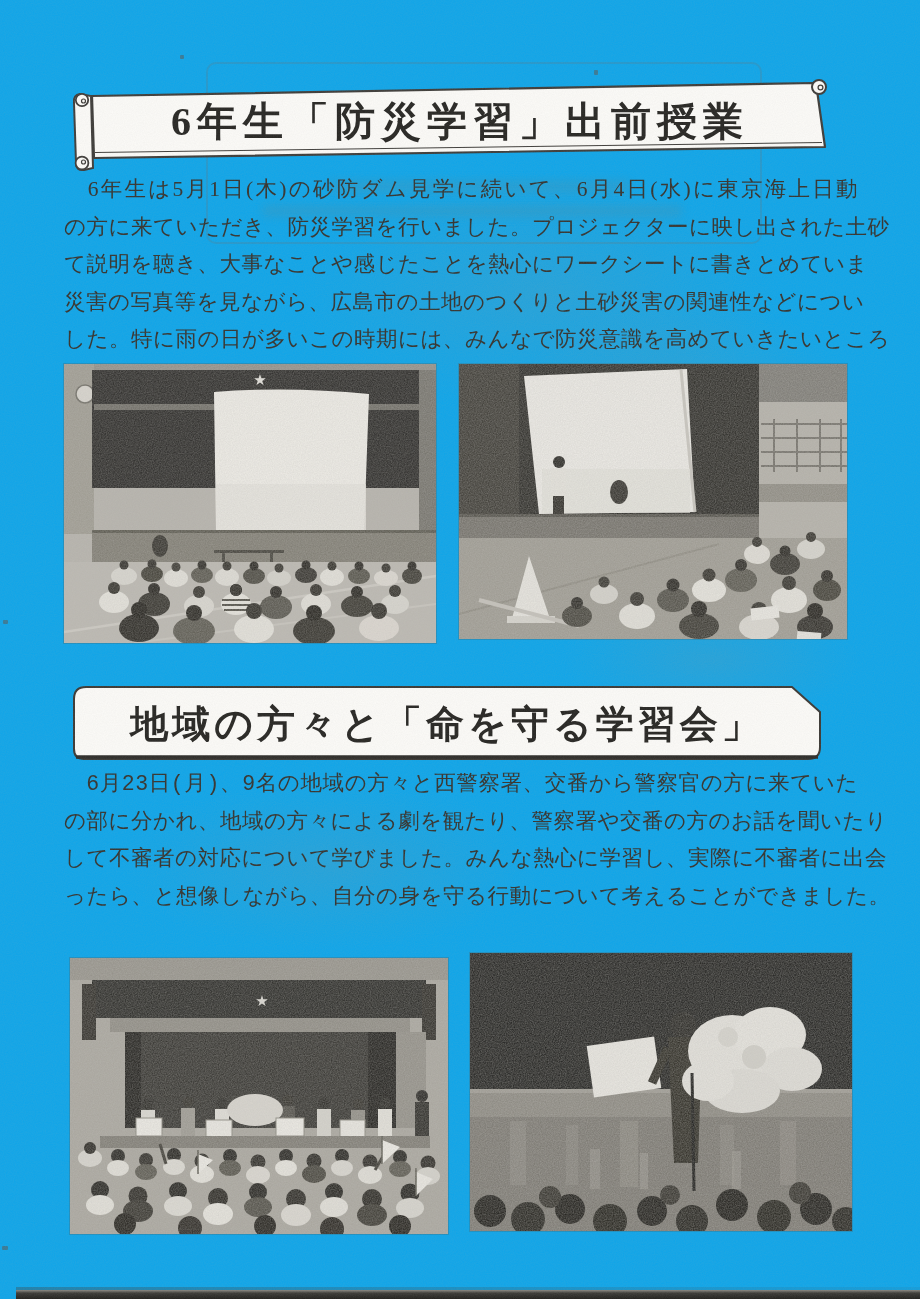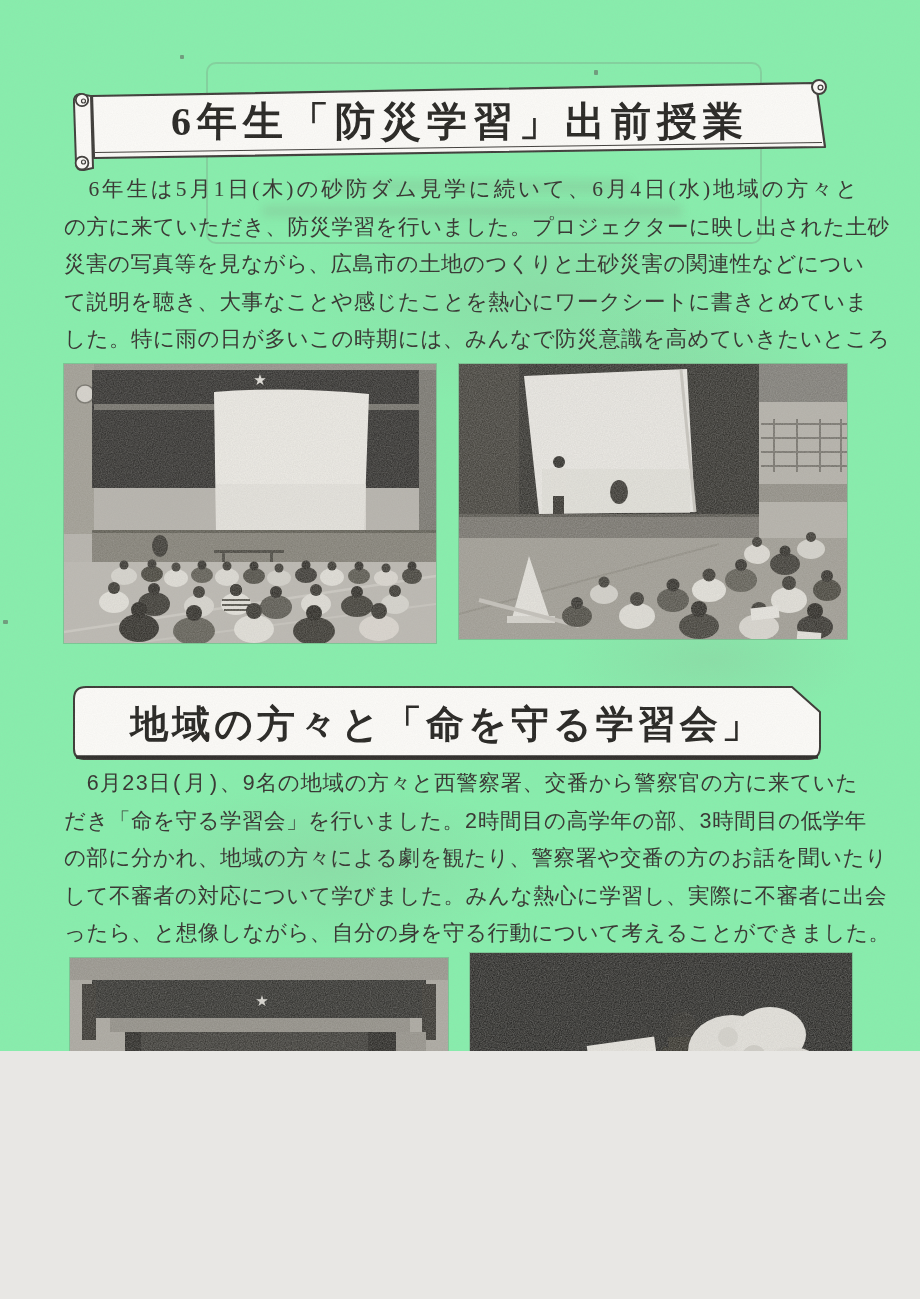--- a/index.html
+++ b/index.html
@@ -1,18 +1,18 @@
 <!DOCTYPE html>
 <html><head>
 <meta charset="utf-8">
 <style>
   html,body{margin:0;padding:0;background:#e8e7e4;}
   .page{
-    position:relative;width:920px;height:1051px;margin:0 auto;
-    background:#86efac;overflow:hidden;
+    position:relative;width:920px;height:1299px;margin:0 auto;
+    background:#0ea5e9;overflow:hidden;
     font-family:"Liberation Serif","DejaVu Serif",serif;
     color:#2f2e2c;
   }
   .abs{position:absolute;}
   
   .blotch{position:absolute;border-radius:50%;pointer-events:none;
     background:radial-gradient(closest-side, rgba(148,146,138,0.16), rgba(148,146,138,0));}
   .smudge{position:absolute;background:rgba(125,123,115,0.16);filter:blur(4px);border-radius:4px;pointer-events:none;}
   .speck{position:absolute;background:rgba(90,88,84,0.55);border-radius:1px;pointer-events:none;}
   
@@ -75,24 +75,24 @@
     <circle cx="20" cy="26" r="6.2" fill="#fcfbf8" stroke="#3d3b38" stroke-width="1.8"></circle>
     <circle cx="21.5" cy="27" r="2" fill="none" stroke="#3d3b38" stroke-width="1.2"></circle>
     <circle cx="20" cy="89" r="6.4" fill="#fcfbf8" stroke="#3d3b38" stroke-width="1.8"></circle>
     <circle cx="21.5" cy="88" r="2" fill="none" stroke="#3d3b38" stroke-width="1.2"></circle>
     <circle cx="757" cy="13" r="7" fill="#fcfbf8" stroke="#3d3b38" stroke-width="2"></circle>
     <circle cx="758.5" cy="13.5" r="2.4" fill="none" stroke="#3d3b38" stroke-width="1.3"></circle>
     <text class="banner-title" x="398" y="61" font-size="40" letter-spacing="6" text-anchor="middle">6年生「防災学習」出前授業</text>
   </svg>
 
   <div class="para" style="top:171px;">
-    <div class="para-line">　6年生は5月1日(木)の砂防ダム見学に続いて、6月4日(水)地域の方々と</div>
+    <div class="para-line">　6年生は5月1日(木)の砂防ダム見学に続いて、6月4日(水)に東京海上日動</div>
     <div class="para-line">の方に来ていただき、防災学習を行いました。プロジェクターに映し出された土砂</div>
+    <div class="para-line">て説明を聴き、大事なことや感じたことを熱心にワークシートに書きとめていま</div>
     <div class="para-line">災害の写真等を見ながら、広島市の土地のつくりと土砂災害の関連性などについ</div>
-    <div class="para-line">て説明を聴き、大事なことや感じたことを熱心にワークシートに書きとめていま</div>
     <div class="para-line">した。特に雨の日が多いこの時期には、みんなで防災意識を高めていきたいところ</div>
     <div class="para-line noj">です。</div>
   </div>
 
   <div class="photo" style="left:64px;top:364px;width:372px;height:279px;" aria-label="児童が体育館の床に座り、ステージの白いスクリーンを見ている写真（正面から）">
     <svg viewBox="0 0 372 279" preserveAspectRatio="none">
       <rect width="372" height="279" fill="#b4b1aa"></rect>
       <rect x="0" y="0" width="372" height="122" fill="#8f8c85"></rect>
       <rect x="0" y="0" width="30" height="170" fill="#9c998f"></rect>
       <circle cx="21" cy="30" r="9" fill="#d9d6cf" stroke="#6b6961" stroke-width="1.5"></circle>
@@ -232,21 +232,20 @@
   </div>
 
   <svg class="abs" style="left:66px;top:681px;" width="762" height="84" viewBox="0 0 762 84">
     <path d="M20 6 L726 6 L754 31 L754 66 Q754 78 742 78 L18 78 Q8 78 8 68 L8 18 Q8 6 20 6 Z" fill="#fcfbf8" stroke="#3a3834" stroke-width="2" stroke-linejoin="round"></path>
     <path d="M10 76 L752 76" stroke="#2c2b28" stroke-width="3.4"></path>
     <text class="banner-title" x="381" y="56" font-size="38" letter-spacing="4" text-anchor="middle">地域の方々と「命を守る学習会」</text>
   </svg>
 
   <div class="para" style="top:766px;font-family:Liberation Mono, monospace;">
     <div class="para-line">　6月23日(月)、9名の地域の方々と西警察署、交番から警察官の方に来ていた</div>
-    <div class="para-line">だき「命を守る学習会」を行いました。2時間目の高学年の部、3時間目の低学年</div>
     <div class="para-line">の部に分かれ、地域の方々による劇を観たり、警察署や交番の方のお話を聞いたり</div>
     <div class="para-line">して不審者の対応について学びました。みんな熱心に学習し、実際に不審者に出会</div>
     <div class="para-line noj">ったら、と想像しながら、自分の身を守る行動について考えることができました。</div>
   </div>
 
   <div class="photo" style="left:70px;top:958px;width:378px;height:276px;" aria-label="ステージ上で地域の方々が看板を持って並び、児童の観客が見ている写真">
     <svg viewBox="0 0 378 276" preserveAspectRatio="none">
       <rect width="378" height="276" fill="#a7a49c"></rect>
       <rect x="0" y="0" width="378" height="22" fill="#928f87"></rect>
       <rect x="22" y="22" width="334" height="38" fill="#21211e"></rect>

